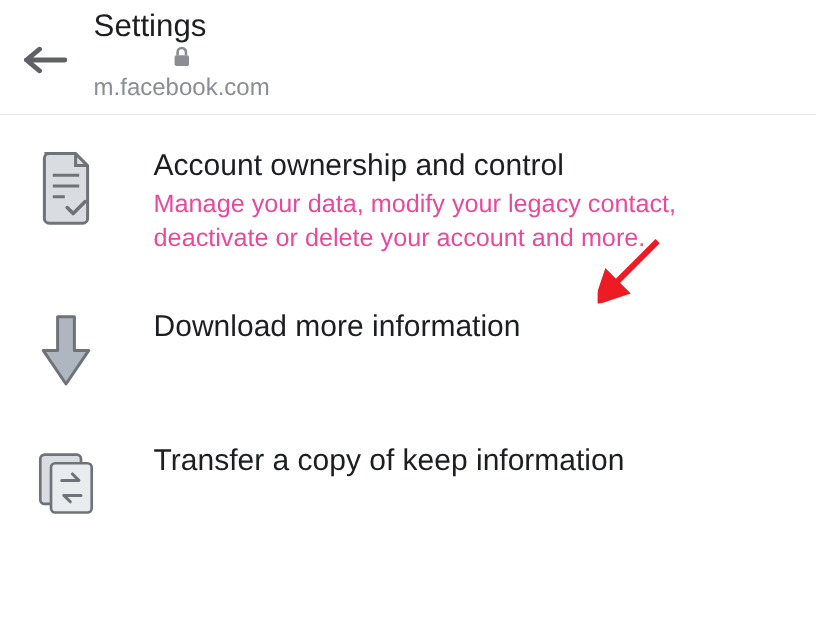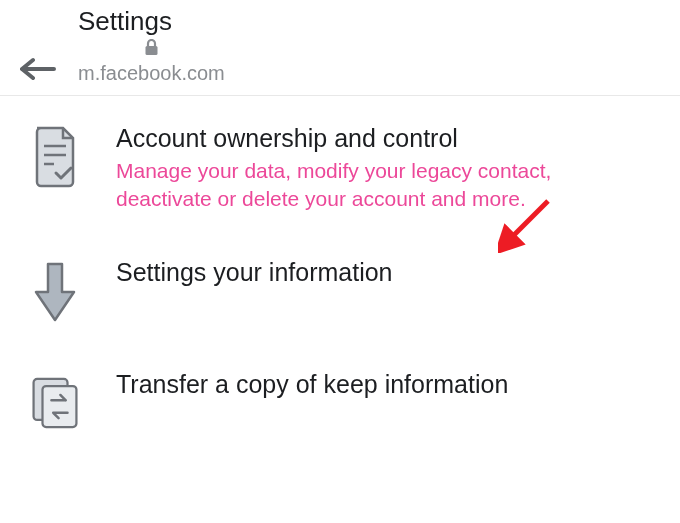--- a/index.html
+++ b/index.html
@@ -5,21 +5,21 @@
     * { box-sizing: border-box; margin: 0; padding: 0; }
     body {
       font-family: -apple-system, BlinkMacSystemFont, "Segoe UI", Helvetica, Arial, sans-serif;
       background: #fff;
       width: 680px;
       height: 523px;
       overflow: hidden;
     }
     .header {
       display: flex;
-      align-items: flex-end;
+      align-items: center;
       padding: 6px 27px 10px 20px;
       border-bottom: 1px solid #e8e8e8;
       gap: 22px;
     }
     .back-btn {
       padding-top: 14px;
       color: #5e6266;
       cursor: pointer;
     }
     .header-text {
@@ -39,21 +39,21 @@
       color: #8a8d91;
       font-size: 20px;
       flex-direction: column;
     }
     .settings-list {
       padding: 0 18px;
     }
     .settings-item {
       display: flex;
       align-items: flex-start;
-      gap: 36px;
+      gap: 48px;
       padding: 28px 12px 16px 12px;
       cursor: pointer;
       position: relative;
     }
     .item-icon {
       width: 50px;
       flex-shrink: 0;
       display: flex;
       justify-content: center;
       padding-top: 2px;
@@ -119,21 +119,21 @@
     </div>
   </div>
 
   <div class="settings-item">
     <div class="item-icon">
       <svg width="48" height="66" viewBox="0 0 48 66">
         <path d="M17 4 H31 V32 H43 L24 60 L5 32 H17 Z" fill="#aeb6bf" stroke="#6f7379" stroke-width="2.5" stroke-linejoin="round"></path>
       </svg>
     </div>
     <div class="item-text">
-      <div class="item-title">Settings your information</div>
+      <div class="item-title">Download more information</div>
     </div>
   </div>
 
   <div class="settings-item">
     <div class="item-icon">
       <svg width="56" height="62" viewBox="0 0 56 62">
         <rect x="4" y="4" width="38" height="46" rx="4" fill="#d9dde2" stroke="#6f7379" stroke-width="2.5"></rect>
         <rect x="14" y="12" width="38" height="46" rx="4" fill="#e9ecef" stroke="#6f7379" stroke-width="2.5"></rect>
         <path d="M24 28 H40 M40 28 L34 22" stroke="#6f7379" stroke-width="2.8" fill="none" stroke-linecap="round" stroke-linejoin="round"></path>
         <path d="M42 42 H26 M26 42 L32 48" stroke="#6f7379" stroke-width="2.8" fill="none" stroke-linecap="round" stroke-linejoin="round"></path>

